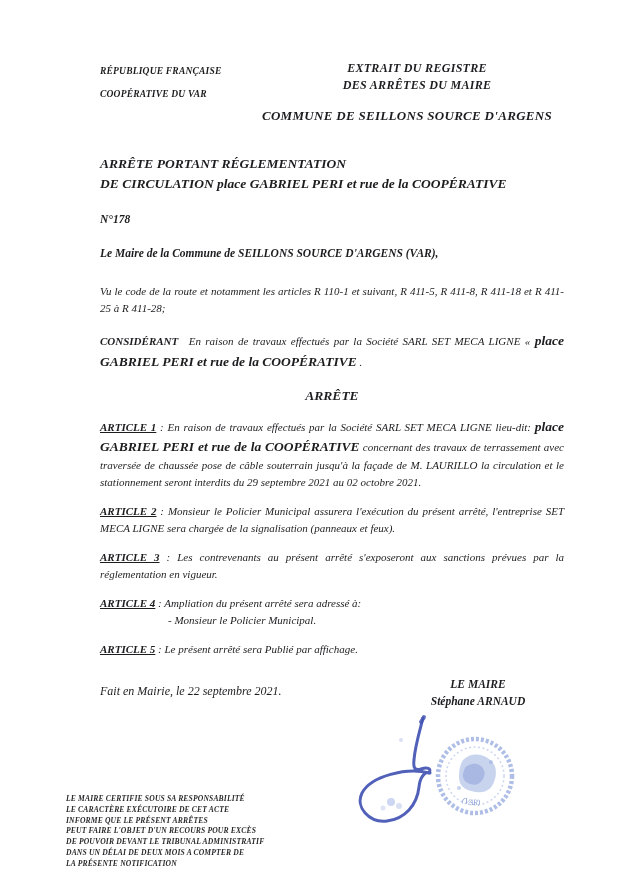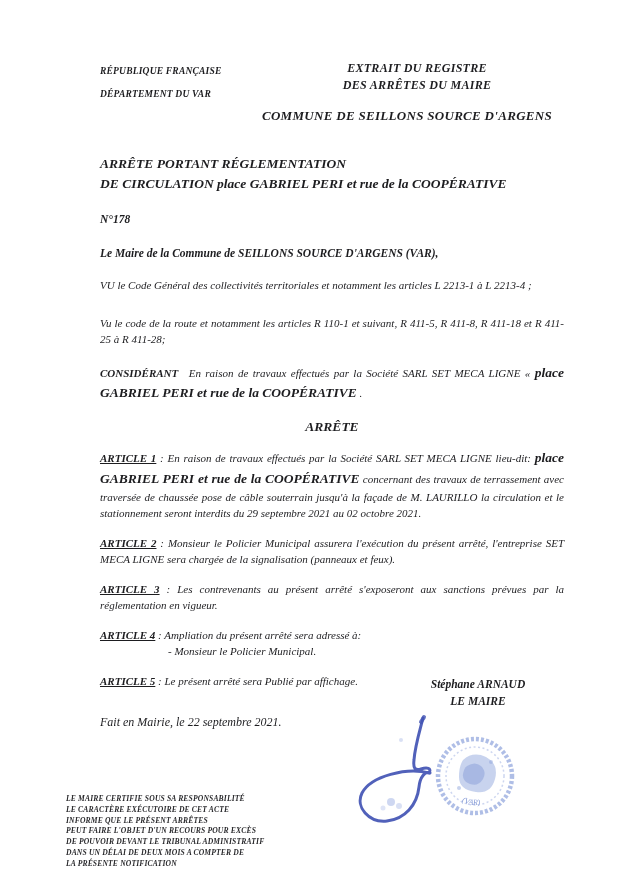--- a/index.html
+++ b/index.html
@@ -44,39 +44,38 @@
 </style>
 </head>
 <body>
 
 <div class="page">
   <div class="content">
 
     <div class="header-row">
       <div class="header-left">
         <div class="hl1">RÉPUBLIQUE FRANÇAISE</div>
-        <div class="hl2">DÉPARTEMENT DU VAR</div>
+        <div class="hl2">COOPÉRATIVE DU VAR</div>
       </div>
       <div class="header-right">
         <div>EXTRAIT DU REGISTRE</div>
         <div>DES ARRÊTES DU MAIRE</div>
       </div>
     </div>
     <div class="commune">COMMUNE DE SEILLONS SOURCE D'ARGENS</div>
 
     <div class="doc-title">
       <div>ARRÊTE PORTANT RÉGLEMENTATION</div>
       <div>DE CIRCULATION  place GABRIEL PERI et rue de la COOPÉRATIVE</div>
     </div>
 
     <div class="doc-number">N°178</div>
 
     <div class="p intro">Le Maire de la Commune de SEILLONS SOURCE D'ARGENS (VAR),</div>
 
-    <div class="p vu1">VU le Code Général des collectivités territoriales et notamment les articles L 2213-1 à L 2213-4 ;</div>
     <div class="p vu2">Vu le code de la route et notamment les articles R 110-1 et suivant, R 411-5, R 411-8, R 411-18 et R 411-25 à R 411-28;</div>
 
     <div class="p considerant">
       <span class="b-label">CONSIDÉRANT</span><span class="gap"></span>
       <span>En raison de travaux effectués par la Société SARL SET MECA LIGNE «</span>
       <span class="place-big">place GABRIEL PERI et rue de la COOPÉRATIVE</span>
       <span>.</span>
     </div>
 
     <div class="arrete-heading">ARRÊTE</div>
@@ -106,22 +105,22 @@
 
     <div class="p article">
       <span class="u-label">ARTICLE 5</span>
       <span>: Le présent arrêté sera Publié par affichage.</span>
     </div>
 
     <div class="date-line">Fait en Mairie, le 22 septembre 2021.</div>
   </div>
 
   <div class="sign-block">
+    <div>LE MAIRE</div>
     <div>Stéphane ARNAUD</div>
-    <div>LE MAIRE</div>
   </div>
 
   <svg class="graphics" viewBox="0 0 230 165" xmlns="http://www.w3.org/2000/svg">
 
     <g>
       <path d="M88,8 C85,20 80,36 79,50 C78,58 80,61 86,59 C92,57 97,58 94,63 C72,57 36,66 27,83 C20,97 34,113 52,111 C70,109 82,95 84,77 C85,67 90,61 95,63" fill="none" stroke="#4254b4" stroke-width="3" stroke-linecap="round" opacity="0.92"></path>
       <path d="M86,12 C87,10 88,9 89,7" fill="none" stroke="#4254b4" stroke-width="4" stroke-linecap="round" opacity="0.8"></path>
       <circle cx="56" cy="92" r="4" fill="#93a7e0" opacity="0.45"></circle>
       <circle cx="64" cy="96" r="3" fill="#93a7e0" opacity="0.35"></circle>
       <circle cx="48" cy="98" r="2.5" fill="#93a7e0" opacity="0.3"></circle>

